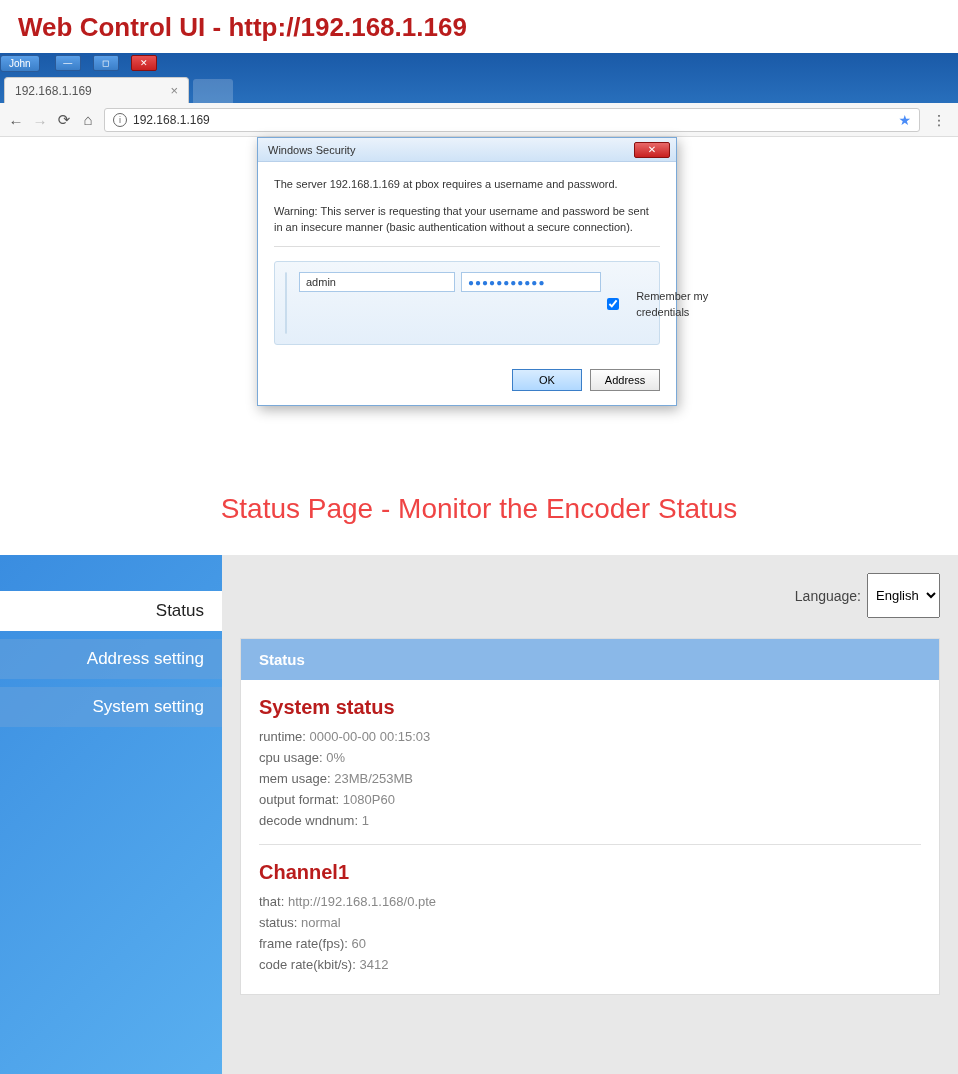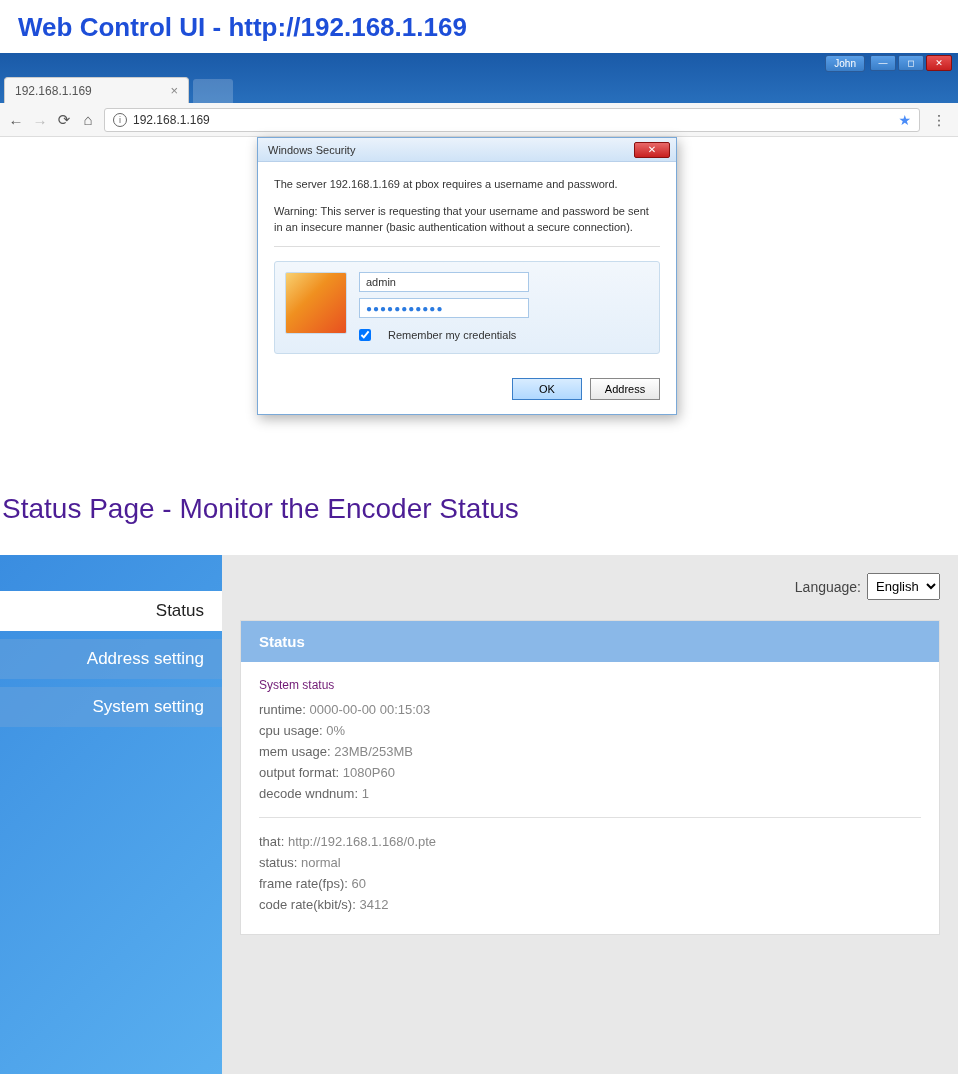--- a/index.html
+++ b/index.html
@@ -1,19 +1,19 @@
 <!DOCTYPE html>
 <html><head>
 <meta charset="utf-8">
 <style>
 *{box-sizing:border-box;margin:0;padding:0;font-family:Arial,Helvetica,sans-serif}
 body{background:#fff;width:958px}
-.page-title{font-size:26px;font-weight:600;padding:12px 18px 10px;color:#1d4ed8}
+.page-title{font-size:26px;font-weight:600;padding:12px 18px 10px;color:#b91c1c}
 .browser-wrap{background:linear-gradient(180deg,#1a5aa8 0%,#3b8bd6 30%,#4fa1e8 100%);padding:0;position:relative;height:390px}
-.titlebar{height:20px;display:flex;justify-content:flex-end;align-items:center;padding-right:6px;gap:2px}
+.titlebar{height:20px;display:flex;align-items:center;padding-right:6px;gap:12px}
 .user-pill{background:linear-gradient(#5a9fe8,#3a7ec8);border:1px solid #2a5a98;border-radius:3px;color:#fff;font-size:10px;padding:2px 8px;margin-right:3px}
 .wbtn{width:26px;height:16px;border:1px solid #2a5a98;background:linear-gradient(#5a9fe8,#3a7ec8);color:#fff;font-size:9px;display:flex;align-items:center;justify-content:center;border-radius:2px}
 .wbtn.close{background:linear-gradient(#e85050,#c82020);border-color:#881010}
 .tab-row{display:flex;align-items:flex-end;height:30px;padding-left:4px}
 .tab{background:#f6f6f6;width:185px;height:26px;border-radius:4px 4px 0 0;display:flex;align-items:center;padding:0 10px;font-size:12px;color:#555;gap:8px;border:1px solid #ccc;border-bottom:none}
 .tab-close{margin-left:auto;color:#888;font-size:13px}
 .tab-ghost{width:40px;height:24px;background:rgba(255,255,255,0.2);margin-left:4px;border-radius:3px 3px 0 0}
 .addr-bar{background:#f6f6f6;height:34px;display:flex;align-items:center;padding:0 8px;gap:8px;border-bottom:1px solid #ddd}
 .nav-ico{width:16px;text-align:center;color:#555;font-size:15px;cursor:pointer}
 .nav-ico.dis{color:#bbb}
@@ -23,41 +23,41 @@
 .menu-dots{color:#555;font-size:14px;padding:0 4px}
 .viewport{background:#fff;height:306px;position:relative}
 .dialog{position:absolute;left:257px;top:0;width:420px;background:#fff;border:1px solid #7aa9d8;box-shadow:2px 4px 12px rgba(0,0,0,0.3)}
 .dlg-title{background:linear-gradient(#eaf2fb,#cfe3f7);height:24px;display:flex;align-items:center;padding:0 6px 0 10px;font-size:11px;color:#333;border-bottom:1px solid #b8d0ea}
 .dlg-x{margin-left:auto;width:36px;height:16px;background:linear-gradient(#e86868,#c82020);border:1px solid #881010;border-radius:2px;color:#fff;font-size:10px;display:flex;align-items:center;justify-content:center}
 .dlg-body{padding:14px 16px;font-size:11px;color:#333;line-height:1.5}
 .dlg-body p{margin-bottom:10px}
 .warn{color:#333}
 .cred-box{background:linear-gradient(#f2f7fc,#e4effa);border:1px solid #c8dced;border-radius:3px;padding:10px;display:flex;gap:12px;margin-top:14px}
 .avatar{width:62px;height:62px;border:1px solid #c8dced;background:linear-gradient(135deg,#f8d070 0%,#f09020 40%,#e85020 100%);border-radius:2px}
-.fields{flex:1;display:flex;flex-direction:column;gap:6px}
+.fields{flex:1;display:flex;flex-direction:row;gap:6px}
 .fld{width:170px;height:20px;border:1px solid #a8c8e8;background:#fff;padding:2px 6px;font-size:11px;color:#333}
 .pwd-dots{letter-spacing:1px;color:#2a7ae0;font-size:10px}
 .remember{display:flex;align-items:center;gap:17px;font-size:11px;margin-top:3px}
 .remember input{width:12px;height:12px}
 .dlg-btns{display:flex;justify-content:flex-end;gap:8px;padding:10px 16px 14px}
 .dbtn{width:70px;height:22px;font-size:11px;border:1px solid #888;border-radius:0;background:linear-gradient(#fefefe,#e8e8e8)}
 .dbtn.primary{border:1px solid #3a7ec8;background:linear-gradient(#d8ecff,#b0d8ff)}
-.section-title{text-align:left;font-size:28px;color:#4c1d95;padding:50px 2px 30px}
+.section-title{text-align:center;font-size:28px;color:#ef4444;padding:50px 8px 30px}
 .app{display:flex;min-height:540px}
 .sidebar{width:222px;background:linear-gradient(135deg,#3a8de0 0%,#5ab0f0 100%);padding-top:36px}
 .logo{color:#fff;font-weight:bold;font-style:italic;font-size:22px;text-shadow:2px 2px 3px rgba(0,0,0,0.5);padding-left:16px;line-height:1.2;margin-bottom:40px}
 .nav-item{background:rgba(100,160,220,0.6);color:#fff;text-align:right;padding:10px 18px;font-size:17px;margin-bottom:8px;cursor:pointer}
 .nav-item.active{background:#fff;color:#222}
 .content{flex:1;background:#e8e8e8;padding:18px}
 .lang-row{display:flex;justify-content:flex-end;align-items:center;gap:6px;font-size:14px;color:#444;margin-bottom:20px}
-.lang-row select{font-size:13px;padding:4px 4px}
+.lang-row select{font-size:13px;padding:13px 4px}
 .panel{background:#fff;border:1px solid #ddd}
 .panel-head{background:#8ab8e8;color:#fff;font-weight:bold;padding:12px 18px;font-size:15px}
 .panel-body{padding:16px 18px}
-.group-title{font-weight:normal;font-size:12px;margin-bottom:10px;color:#701a75}
+.group-title{font-weight:bold;font-size:20px;margin-bottom:10px;color:#b91c1c}
 .kv{font-size:13px;color:#666;margin-bottom:6px}
 .kv .v{color:#888}
 hr.sep{border:none;border-top:1px solid #e0e0e0;margin:16px 0}
 </style>
 </head>
 <body>
 
 <div class="page-title">Web Control UI - http://192.168.1.169</div>
 
 <div class="browser-wrap">
@@ -134,20 +134,21 @@
     <div class="panel">
       <div class="panel-head">Status</div>
       <div class="panel-body">
         <div class="group-title">System status</div>
         <div class="kv"><span>runtime:</span> <span class="v">0000-00-00 00:15:03</span></div>
         <div class="kv"><span>cpu usage:</span> <span class="v">0%</span></div>
         <div class="kv"><span>mem usage:</span> <span class="v">23MB/253MB</span></div>
         <div class="kv"><span>output format:</span> <span class="v">1080P60</span></div>
         <div class="kv"><span>decode wndnum:</span> <span class="v">1</span></div>
         <hr class="sep">
+        <div class="group-title">Channel1</div>
         <div class="kv"><span>that:</span> <span class="v">http://192.168.1.168/0.pte</span></div>
         <div class="kv"><span>status:</span> <span class="v">normal</span></div>
         <div class="kv"><span>frame rate(fps):</span> <span class="v">60</span></div>
         <div class="kv"><span>code rate(kbit/s):</span> <span class="v">3412</span></div>
       </div>
     </div>
   </div>
 </div>
 
 </body></html>

